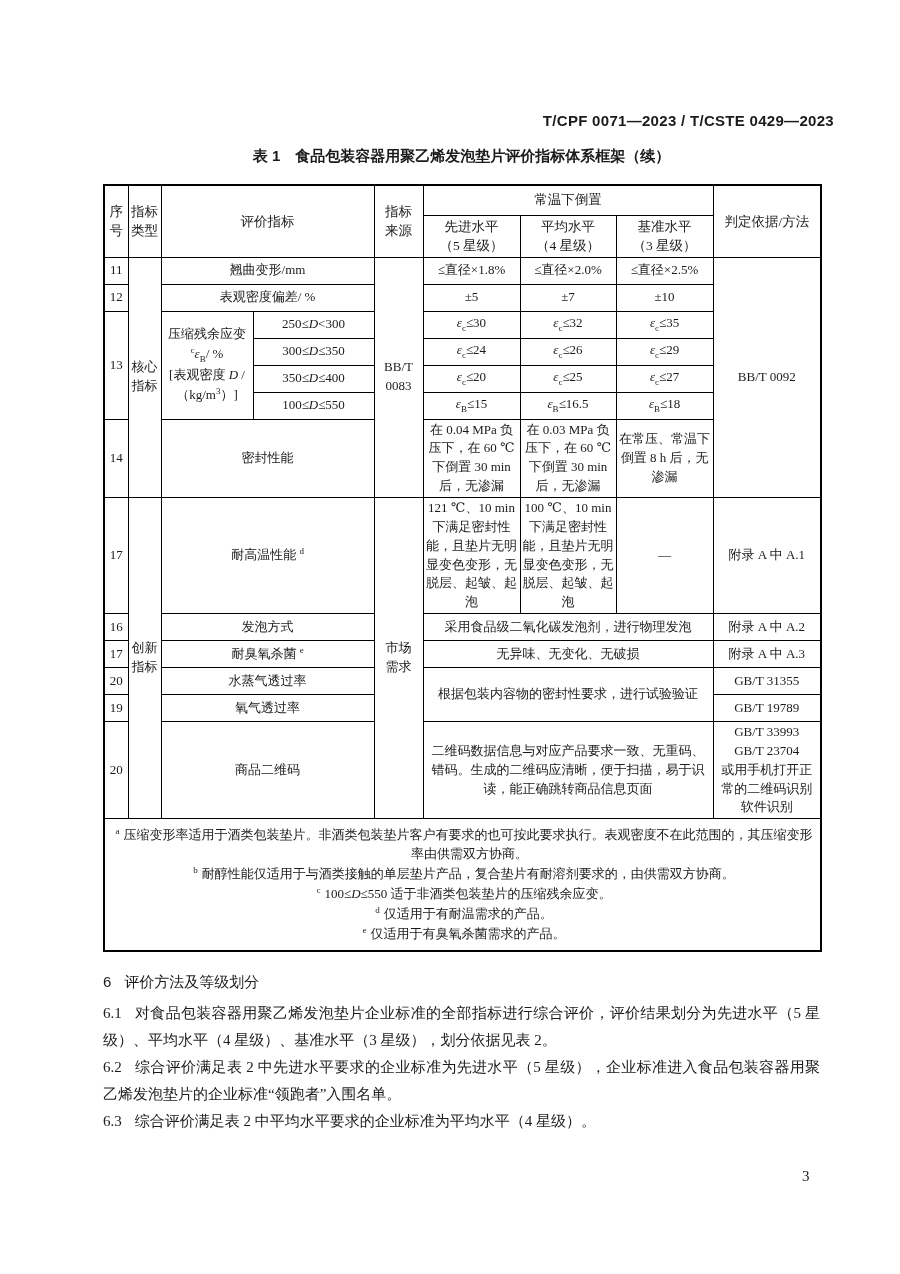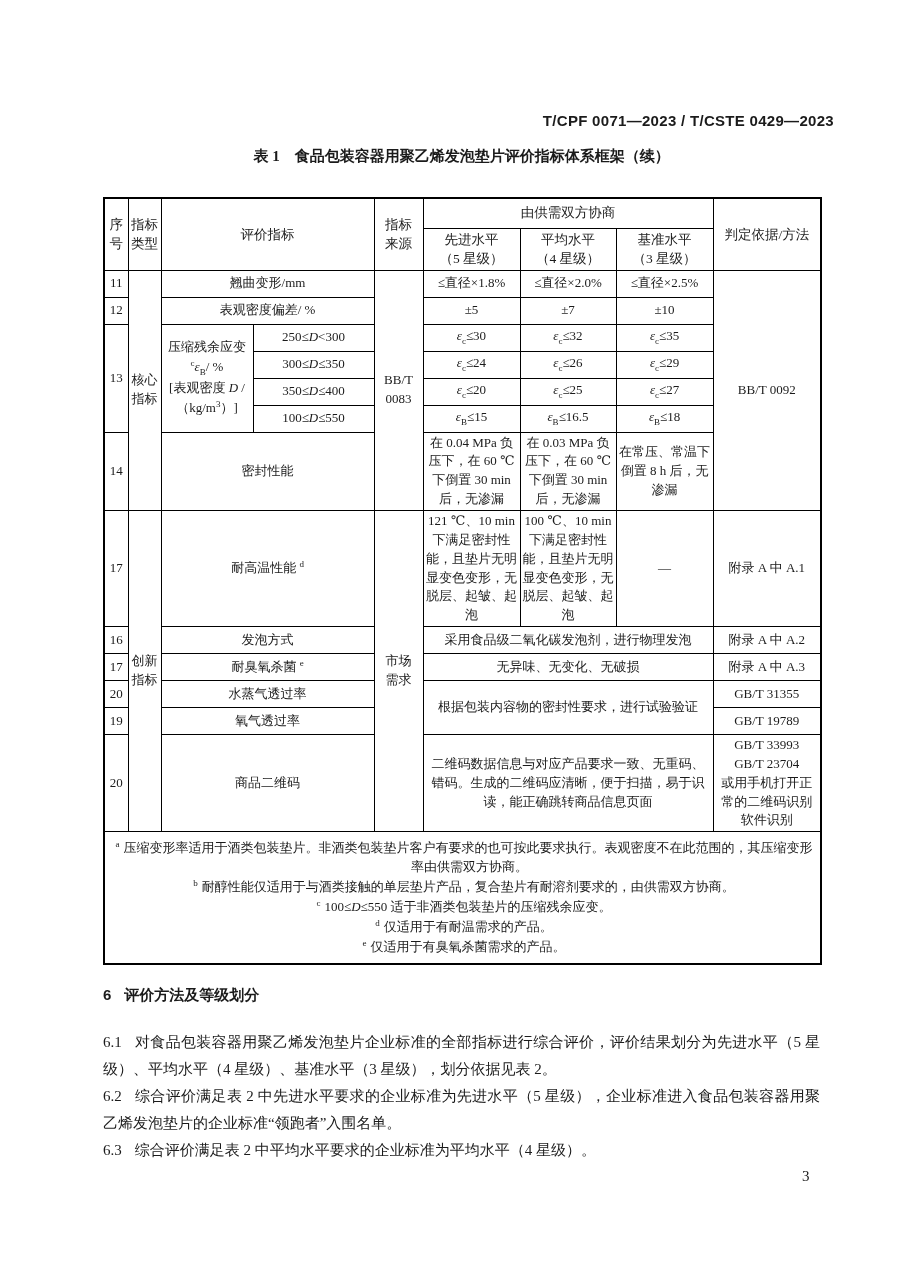--- a/index.html
+++ b/index.html
@@ -9,22 +9,22 @@
     font-family:"Liberation Serif","DejaVu Serif",serif;
     color:#1b1b1b;
   }
   .doc-number {
     position:absolute; top:112px; right:66px;
     font-family:"Liberation Sans","DejaVu Sans",sans-serif;
     font-weight:bold; font-size:15px; letter-spacing:.3px;
   }
   .main { position:absolute; left:103px; top:147px; width:717px; }
   .table-title {
-    font-family:Liberation Serif, serif;
-    font-weight:bold; font-size:15px; text-align:center; margin-bottom:31px;
+    font-family:Liberation Sans, sans-serif;
+    font-weight:bold; font-size:15px; text-align:center; margin-bottom:18px;
   }
   table.spec {
     width:717px; border-collapse:collapse; table-layout:fixed;
     border:2px solid #000;
   }
   table.spec th, table.spec td {
     border:1px solid #000; text-align:center; vertical-align:middle;
     font-size:13px; font-weight:normal; line-height:1.45; padding:1px 2px;
     overflow:hidden;
   }
@@ -39,24 +39,24 @@
   sub { font-size:9px; vertical-align:sub; }
   td.fncell {
     text-align:left; vertical-align:middle; height:132px;
     padding:5px 10px 5px 12px; font-size:13px; line-height:22px;
   }
   .fn { padding-left:14px; text-indent:-11px; }
   .fn sup { margin-right:4px; }
   .section { margin-top:21px; }
   .section-heading {
     font-family:"Liberation Sans","DejaVu Sans",sans-serif;
-    font-weight:bold; font-size:15px;
+    font-weight:normal; font-size:15px;
   }
   .section-heading .hnum { margin-right:13px; }
-  .clauses { margin-top:24px; }
+  .clauses { margin-top:8px; }
   .clause { font-size:15px; line-height:27px; text-align:justify; }
   .clause .cnum { margin-right:13px; }
   .page-number { position:absolute; top:1168px; left:802px; font-size:15px; }
 </style>
 </head>
 <body>
 
 <div>
 
   <div class="doc-number">T/CPF 0071—2023 / T/CSTE 0429—2023</div>
@@ -77,21 +77,21 @@
           <col style="width:97px">
           <col style="width:108px">
       </colgroup>
 
       <tbody>
           <tr class="rhh1">
         <th rowspan="2">序<br>号</th>
         <th rowspan="2">指标<br>类型</th>
         <th rowspan="2" colspan="2">评价指标</th>
         <th rowspan="2">指标<br>来源</th>
-        <th colspan="3">由供需双方协商</th>
+        <th colspan="3">常温下倒置</th>
         <th rowspan="2">判定依据/方法</th>
       </tr>
       <tr class="rhh2">
         <th>先进水平<br>（5 星级）</th>
         <th>平均水平<br>（4 星级）</th>
         <th>基准水平<br>（3 星级）</th>
       </tr>
 
       <tr class="rh27">
         <td>11</td>

